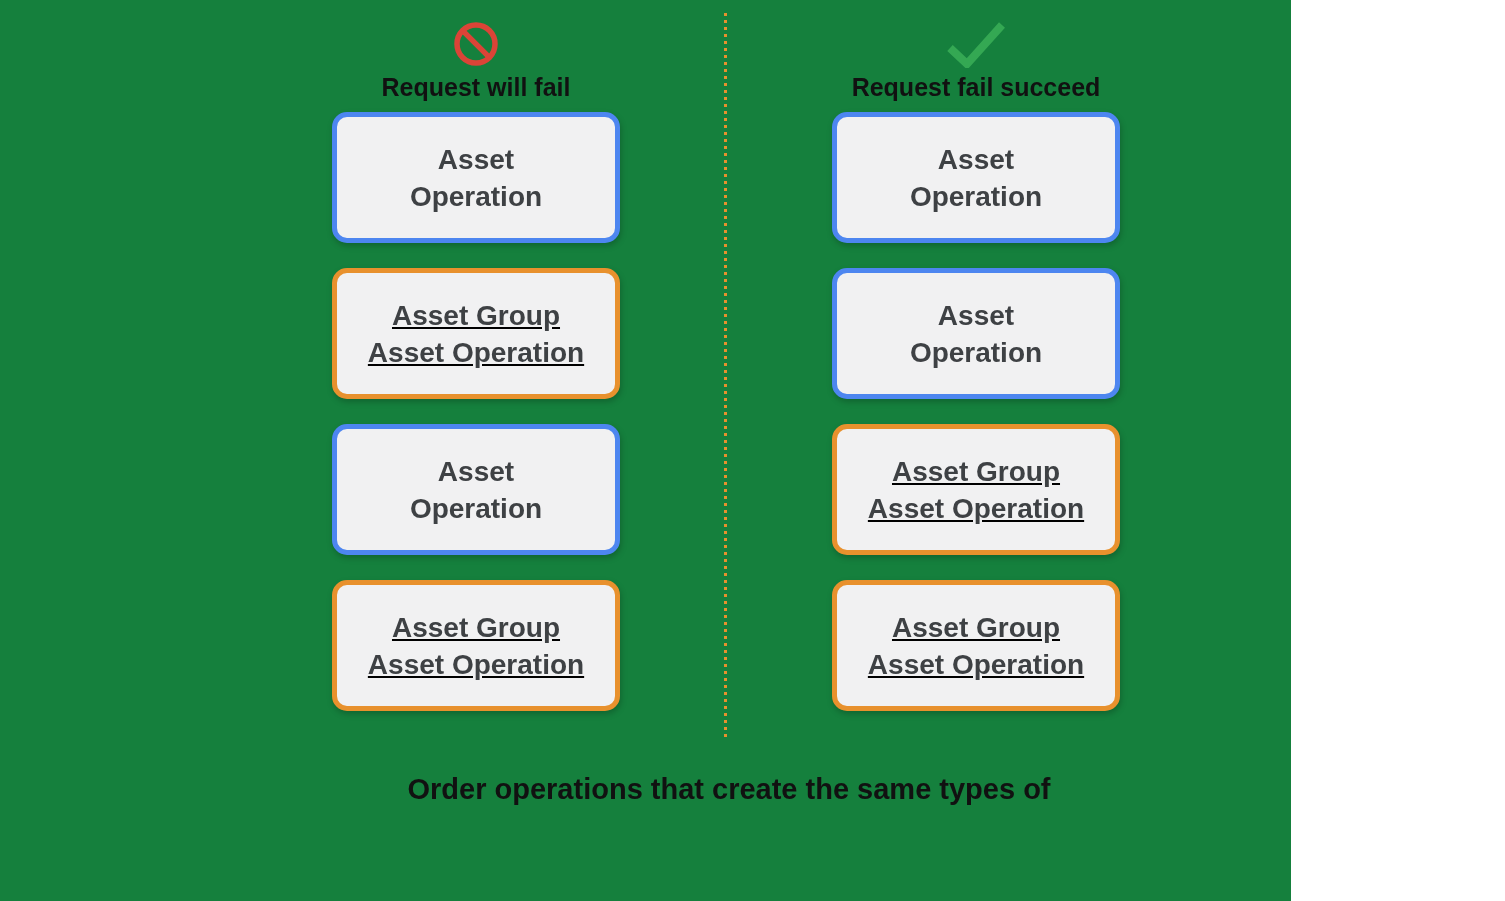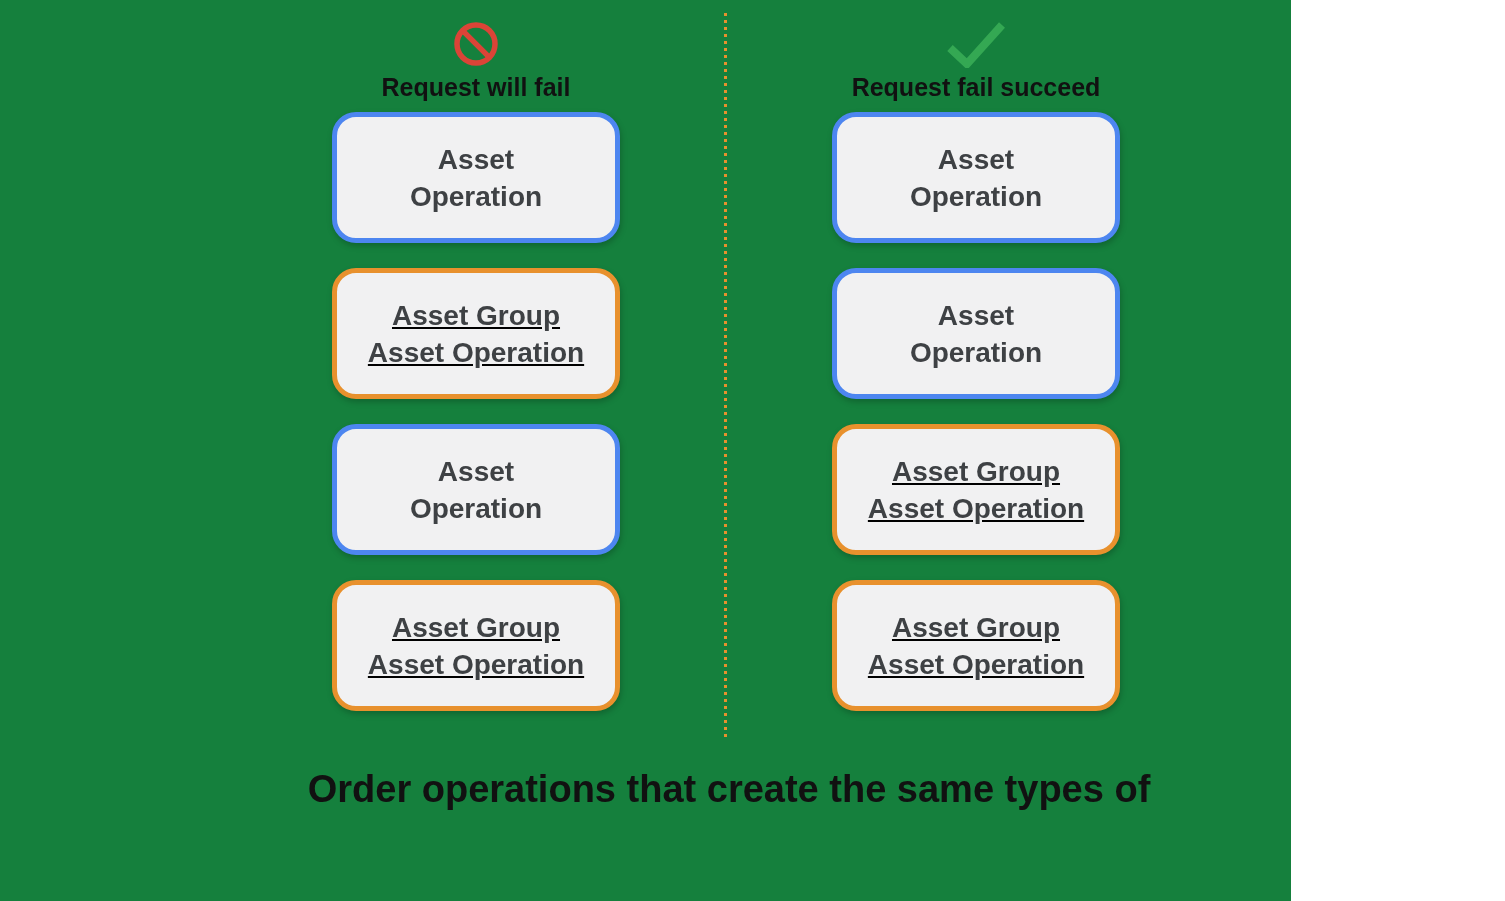--- a/index.html
+++ b/index.html
@@ -40,21 +40,21 @@
     color: var(--heading, #111);
     white-space: nowrap;
     text-align: center;
   }
   .op-box {
     box-sizing: border-box;
     width: 288px;
     height: 131px;
     margin-top: 25px;
     border: 5px solid #888;
-    border-radius: 24px;
+    border-radius: 15px;
     background: var(--box-fill, #F1F1F2);
     box-shadow: 1px 3px 6px rgba(0,0,0,0.22);
     display: flex;
     flex-direction: column;
     align-items: center;
     justify-content: center;
     text-align: center;
   }
   .col-title + .op-box { margin-top: 10px; }
   .op-box[data-variant="asset"] { border-color: var(--blue, #4D86F0); }
@@ -79,21 +79,21 @@
       transparent 7px
     );
   }
   .caption {
     position: absolute;
     top: 770px;
     left: 276px;
     width: 906px;
     margin: 0;
     text-align: center;
-    font-size: 38px;
+    font-size: 29px;
     line-height: 38px;
     font-weight: 700;
     color: var(--heading, #111);
   }
   .prohibit-stroke { stroke: var(--fail-red, #DB4437); }
   .check-stroke { stroke: var(--success-green, #34A853); }
 </style>
 </head>
 <body>
 

